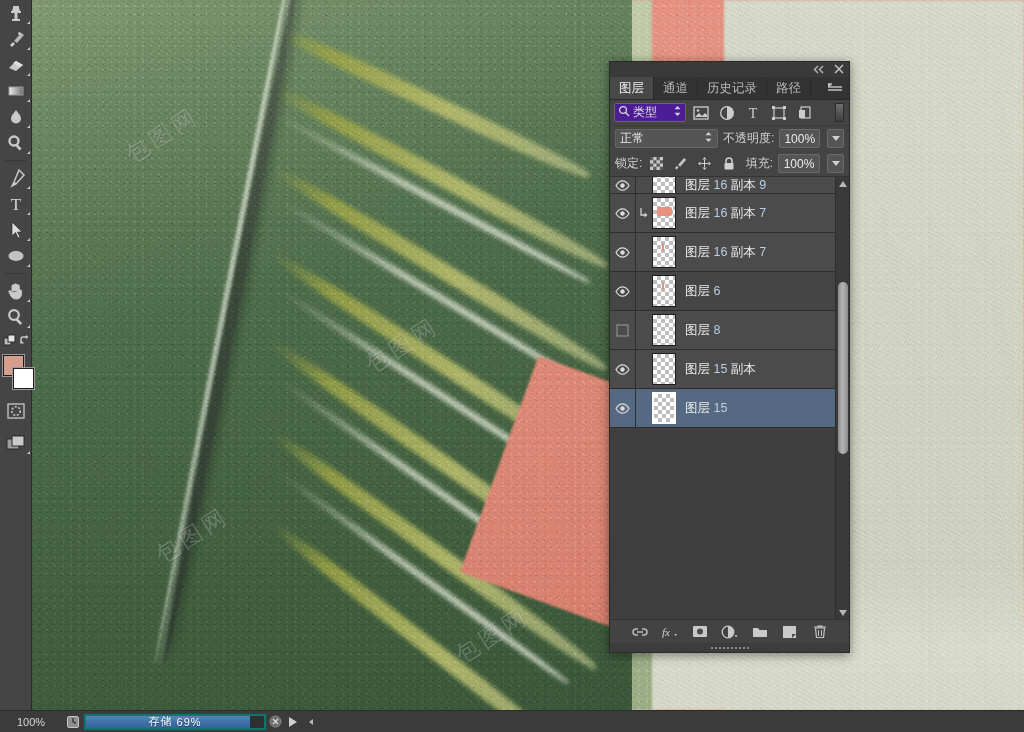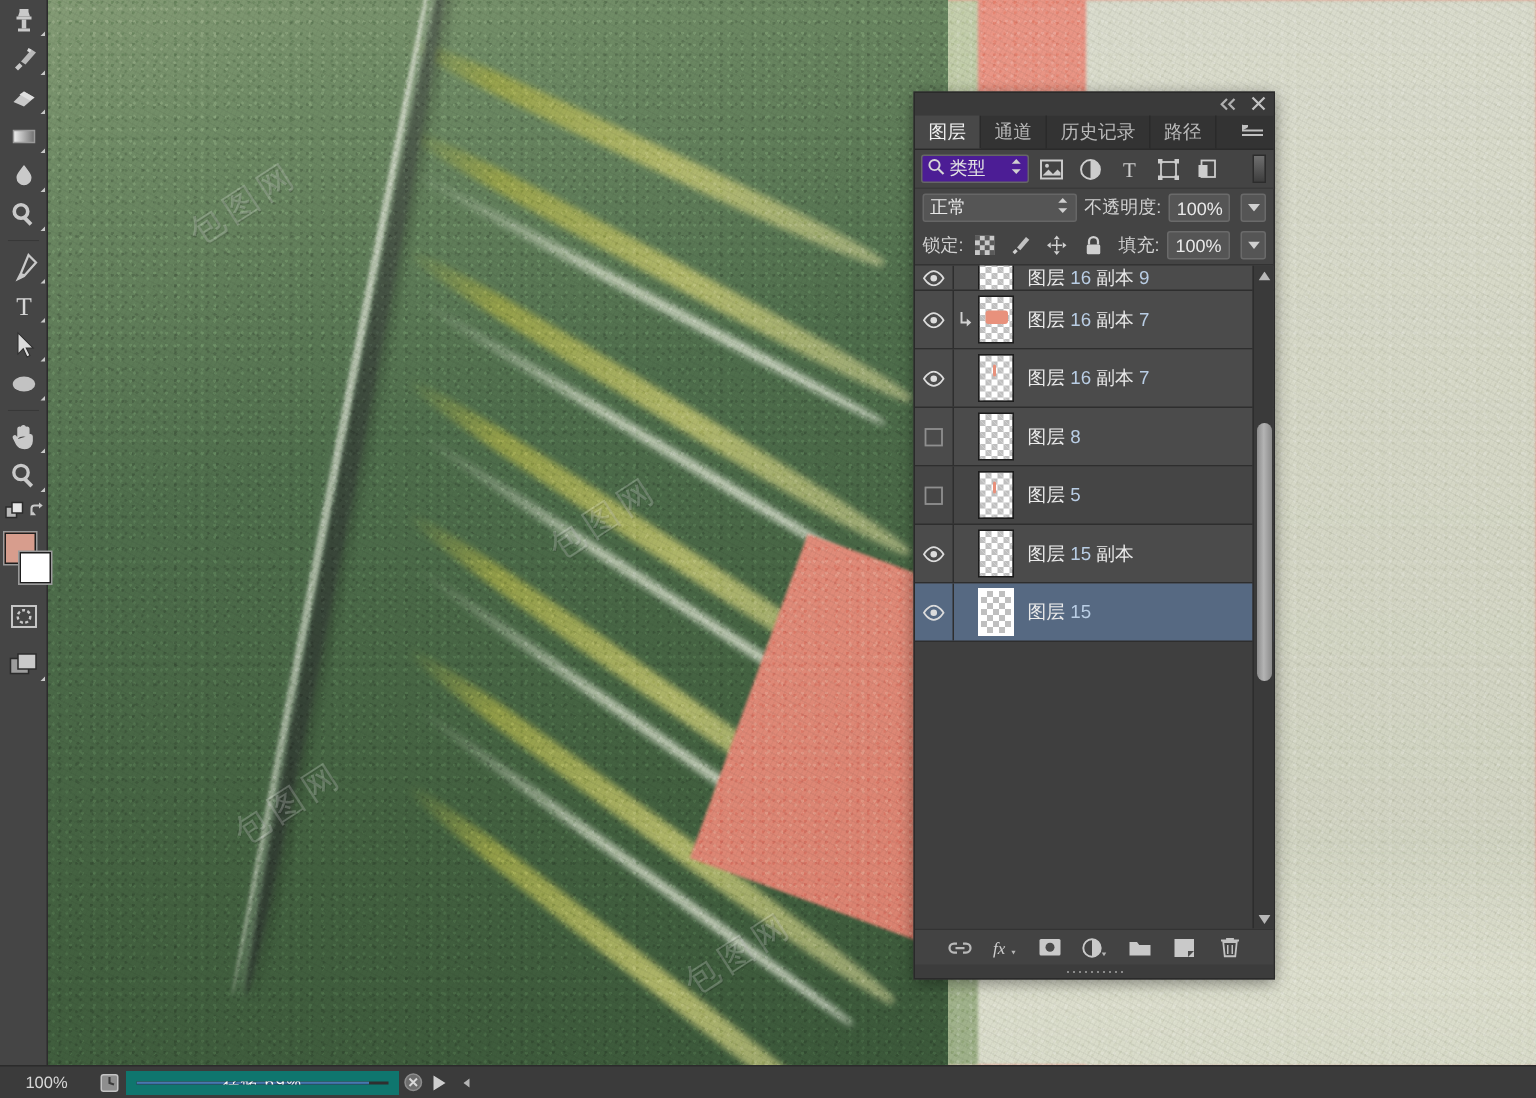--- a/index.html
+++ b/index.html
@@ -127,21 +127,21 @@
   
   #statusbar{
     position:absolute; left:0; bottom:0; width:1024px; height:22px;
     background:#3b3b3b; border-top:1px solid #2b2b2b; z-index:40;
     display:flex; align-items:center; color:#cfcfcf; font-size:11px;
   }
   #zoom-level{ width:62px; text-align:center; color:#d8d8d8; }
   .sb-icon{ width:22px; display:flex; align-items:center; justify-content:center; }
   #progress-wrap{
     position:relative; width:182px; height:16px; background:#2f2f2f;
-    border:7px solid #0f766e; overflow:hidden;
+    border:2px solid #0f766e; overflow:hidden;
   }
   #progress-fill{
     position:absolute; left:0; top:0; height:100%; width:92%;
     background:linear-gradient(180deg,#5b84b5,#3f6fa8 55%,#35639c);
   }
   #progress-text{
     position:absolute; inset:0; display:flex; align-items:center; justify-content:center;
     color:#fff; font-size:11px; letter-spacing:1px; text-shadow:0 1px 1px rgba(0,0,0,.45);
   }
   .sb-btn{ width:18px; display:flex; align-items:center; justify-content:center; }
@@ -606,41 +606,42 @@
               <path d="M7.5 .8C3.8.8 1 5.5 1 5.5s2.8 4.7 6.5 4.7S14 5.5 14 5.5 11.2.8 7.5.8z" fill="none" stroke="#dcdcdc" stroke-width="1.2"></path>
               <circle cx="7.5" cy="5.5" r="2.2" fill="#dcdcdc"></circle>
             </svg>
           </div>
           <div class="clip-cell"></div>
           <div class="thumb">
             <span class="blob tiny"></span>
           </div>
           <div class="layer-name">图层 <span class="num">16</span> 副本 <span class="num">7</span></div>
         </div>
+        <div class="layer-row alt">
+          <div class="eye-cell">
+            <svg width="15" height="11" viewBox="0 0 15 11">
+              <path d="M7.5 .8C3.8.8 1 5.5 1 5.5s2.8 4.7 6.5 4.7S14 5.5 14 5.5 11.2.8 7.5.8z" fill="none" stroke="#dcdcdc" stroke-width="1.2"></path>
+              <circle cx="7.5" cy="5.5" r="2.2" fill="#dcdcdc"></circle>
+            </svg>
+          </div>
+          <div class="clip-cell"></div>
+          <div class="thumb">
+            <span class="blob tiny"></span>
+          </div>
+          <div class="layer-name">图层 <span class="num">6</span></div>
+        </div>
         <div class="layer-row">
           <div class="eye-cell">
             <svg width="13" height="13" viewBox="0 0 13 13">
               <rect x="1" y="1" width="11" height="11" fill="none" stroke="#8f8f8f" stroke-width="1.2"></rect>
             </svg>
           </div>
           <div class="clip-cell"></div>
           <div class="thumb"></div>
           <div class="layer-name">图层 <span class="num">8</span></div>
-        </div>
-        <div class="layer-row alt">
-          <div class="eye-cell">
-            <svg width="13" height="13" viewBox="0 0 13 13">
-              <rect x="1" y="1" width="11" height="11" fill="none" stroke="#8f8f8f" stroke-width="1.2"></rect>
-            </svg>
-          </div>
-          <div class="clip-cell"></div>
-          <div class="thumb">
-            <span class="blob tiny"></span>
-          </div>
-          <div class="layer-name">图层 <span class="num">5</span></div>
         </div>
         <div class="layer-row">
           <div class="eye-cell">
             <svg width="15" height="11" viewBox="0 0 15 11">
               <path d="M7.5 .8C3.8.8 1 5.5 1 5.5s2.8 4.7 6.5 4.7S14 5.5 14 5.5 11.2.8 7.5.8z" fill="none" stroke="#dcdcdc" stroke-width="1.2"></path>
               <circle cx="7.5" cy="5.5" r="2.2" fill="#dcdcdc"></circle>
             </svg>
           </div>
           <div class="clip-cell"></div>
           <div class="thumb"></div>

